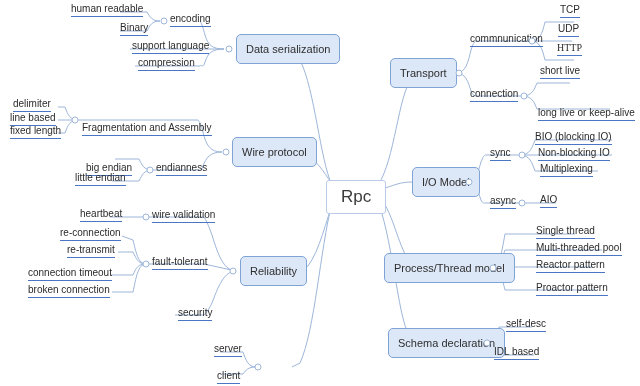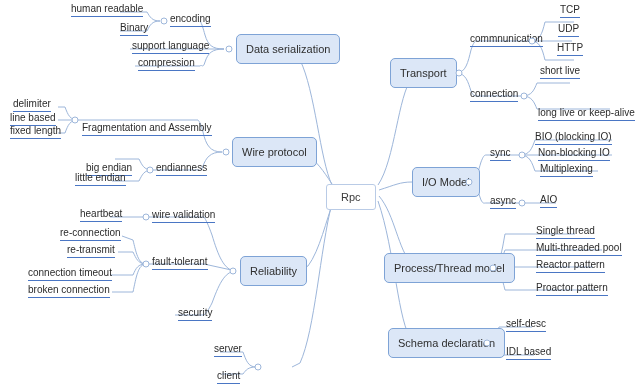--- a/index.html
+++ b/index.html
@@ -6,21 +6,21 @@
   body{width:640px;height:386px;overflow:hidden;
        font-family:"Liberation Sans","DejaVu Sans",sans-serif;}
   #map{position:relative;width:640px;height:386px;background:#fff;}
   svg.links{position:absolute;left:0;top:0;width:640px;height:386px;}
 
   .node{position:absolute;white-space:nowrap;color:#2b2b2b;
         transform:translateY(-50%);}
 
   
   .root{background:#ffffff;border:1px solid #b9cbe6;border-radius:3px;
-        font-size:11px;padding:6px 14px;color:#3b3b3b;
+        font-size:17px;padding:6px 14px;color:#3b3b3b;
         box-shadow:0 0 0 0 rgba(0,0,0,0);}
 
   
   .branch{background:#dce7f7;border:1px solid #7ea3d6;border-radius:5px;
           font-size:11px;padding:8px 9px;color:#2f2f2f;}
 
   
   .leaf{font-size:10px;color:#2b2b2b;padding:0 2px 2px 2px;line-height:12px;}
   .leaf .u{display:block;height:0;border-bottom:1.6px solid #4a76c4;
            margin-top:1px;}
@@ -234,21 +234,21 @@
     <span class="u"></span>
   </div>
   <div class="node leaf" style="left:558px;top:12px;">
     <span>TCP</span>
     <span class="u"></span>
   </div>
   <div class="node leaf" style="left:556px;top:31px;">
     <span>UDP</span>
     <span class="u"></span>
   </div>
-  <div class="node leaf" style="left:555px;top:50px;">
+  <div class="node leaf" style="left:555px;top:50px;font-family:Liberation Serif, serif;">
     <span>HTTP</span>
     <span class="u"></span>
   </div>
 
   <div class="node mid" style="left:468px;top:96px;">
     <span>connection</span>
     <span class="u"></span>
   </div>
   <div class="node leaf" style="left:538px;top:73px;">
     <span>short live</span>
@@ -302,21 +302,21 @@
   <div class="node leaf" style="left:534px;top:290px;">
     <span>Proactor pattern</span>
     <span class="u"></span>
   </div>
 
   <div class="node branch" style="left:388px;top:343px;">Schema declaration</div>
   <div class="node leaf" style="left:504px;top:326px;">
     <span>self-desc</span>
     <span class="u"></span>
   </div>
-  <div class="node leaf" style="left:504px;top:354px;">
+  <div class="node leaf" style="left:492px;top:354px;">
     <span>IDL based</span>
     <span class="u"></span>
   </div>
 
   <div class="toggle" style="left:229px;top:49px;"></div>
   <div class="toggle" style="left:164px;top:21px;"></div>
   <div class="toggle" style="left:226px;top:152px;"></div>
   <div class="toggle" style="left:75px;top:120px;"></div>
   <div class="toggle" style="left:150px;top:170px;"></div>
   <div class="toggle" style="left:233px;top:271px;"></div>

